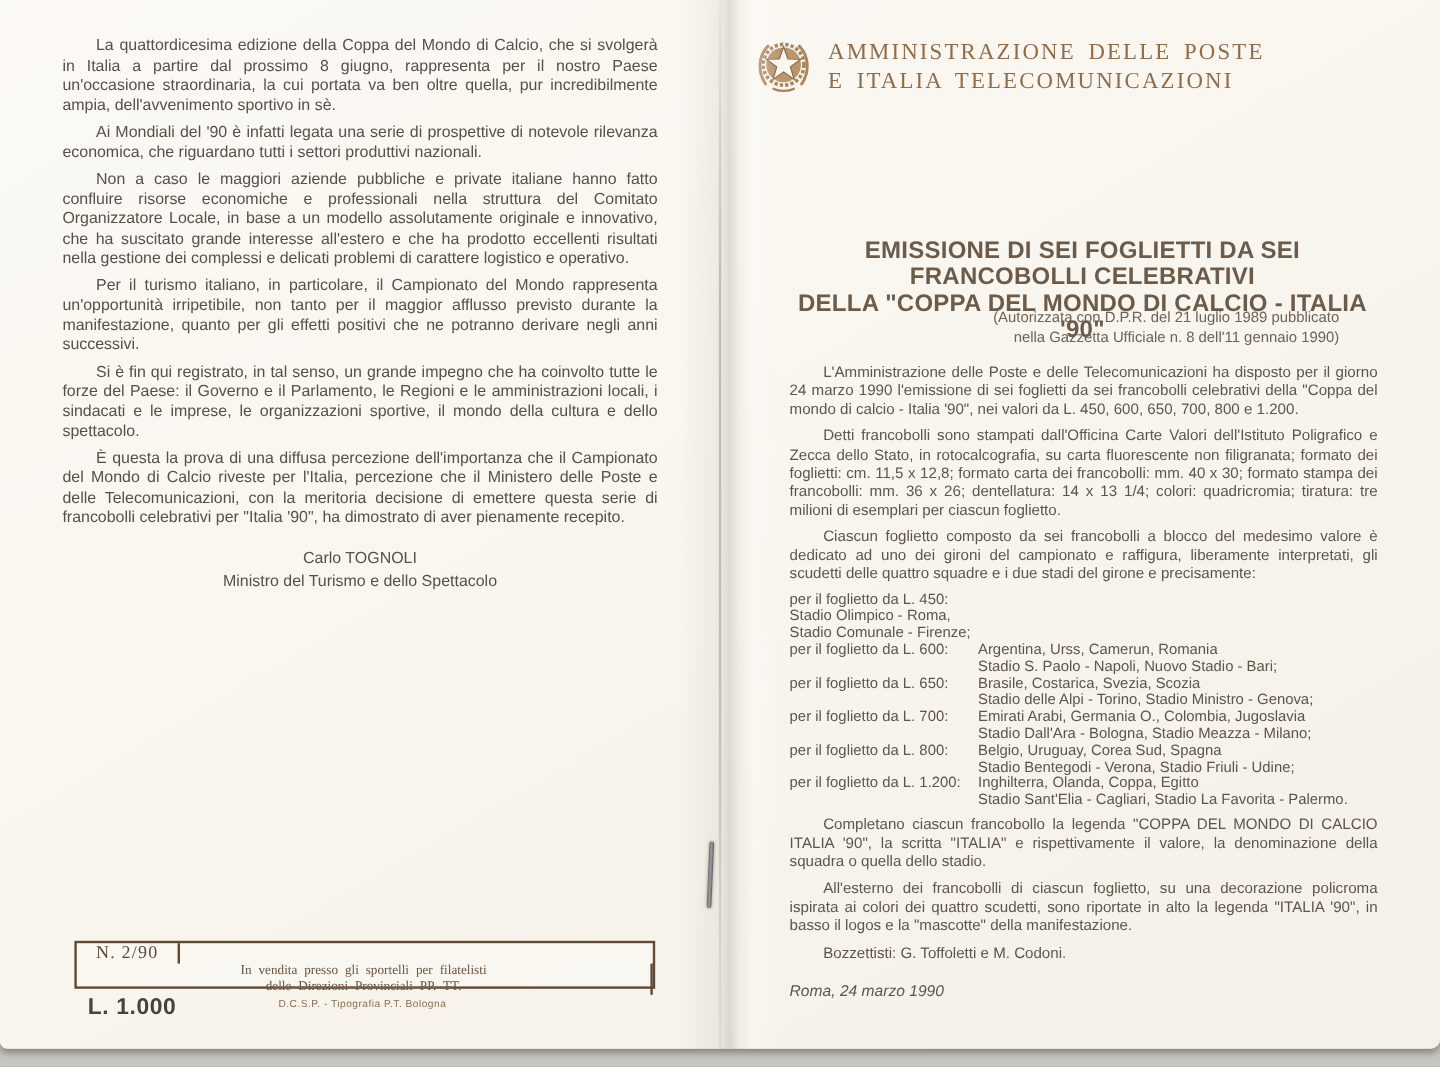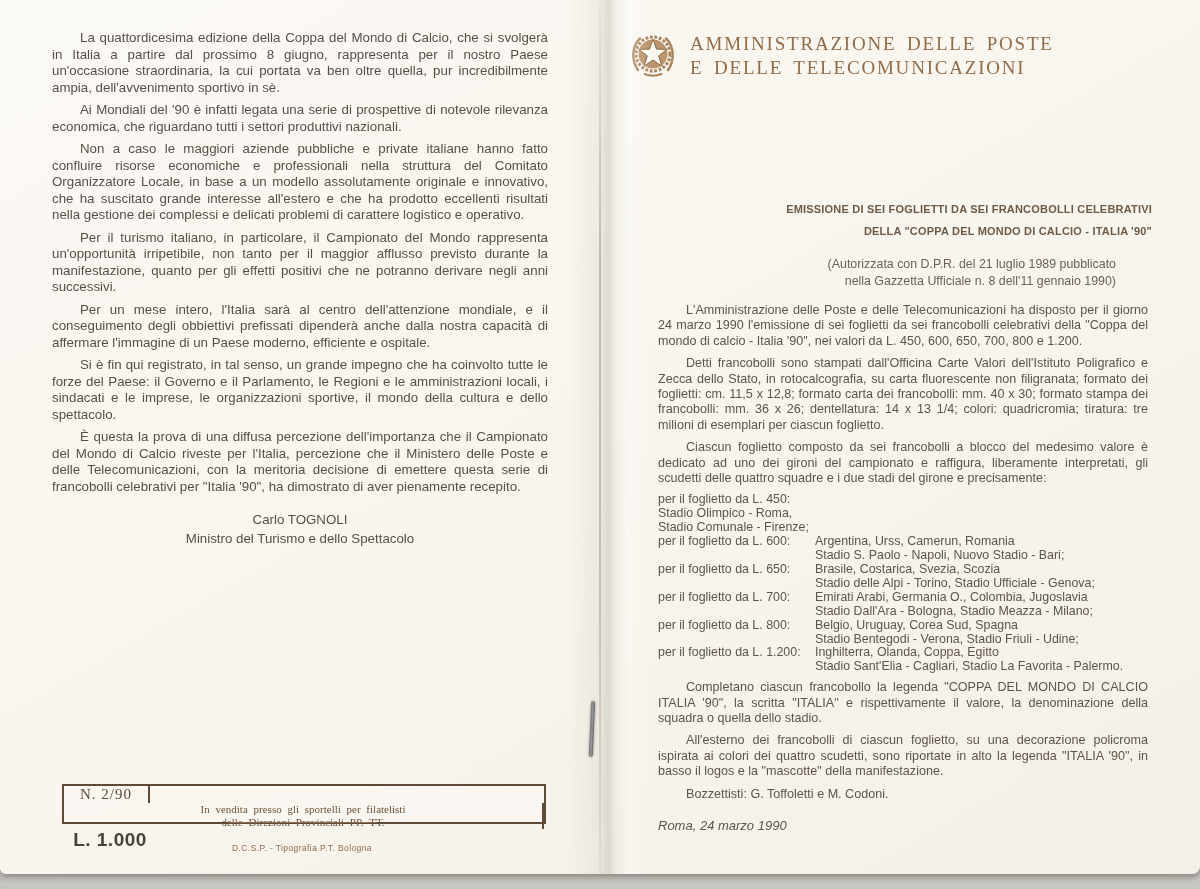--- a/index.html
+++ b/index.html
@@ -29,30 +29,30 @@
   .footer-box{position:absolute;left:62px;top:784px;width:480px;height:36px;
               display:flex;border:2px solid #5f4a35;color:#5a4a3a;background:rgba(255,255,255,.25);flex-direction:column;}
   .fb-cell{display:flex;align-items:center;justify-content:center;text-align:center;}
   .fb-num{width:84px;border-right:2px solid #5f4a35;
           font-family:"Liberation Serif",serif;font-size:15px;letter-spacing:1px;}
   .fb-sale{flex:1;border-right:2px solid #5f4a35;flex-direction:column;
            font-family:"Liberation Serif",serif;font-size:11px;line-height:13px;color:#6b543d;
            word-spacing:3px;}
   .fb-price{width:92px;font-weight:bold;font-size:19px;color:#4a4238;letter-spacing:.5px;}
   .printer{position:absolute;left:62px;top:822px;width:480px;text-align:center;}
-  .printer span{display:inline-block;border-top:1px solid #8a6a50;padding:20px 4px 0 4px;
+  .printer span{display:inline-block;border-top:1px solid #8a6a50;padding:8px 4px 0 4px;
                 font-size:8.5px;color:#8c6c52;letter-spacing:.4px;}
 
   
   .masthead{position:absolute;left:628px;top:30px;display:flex;align-items:center;}
   .emblem{width:50px;height:52px;margin-right:12px;flex:0 0 auto;}
   .mast-text{font-family:"Liberation Serif",serif;color:#916c49;font-size:19px;
              letter-spacing:1.8px;word-spacing:4px;line-height:24px;white-space:nowrap;}
-  .doc-title{position:absolute;left:652px;top:198px;width:500px;text-align:right;
-             font-weight:bold;font-size:11px;line-height:22px;color:#6d5b49;letter-spacing:.2px;}
+  .doc-title{position:absolute;left:652px;top:198px;width:500px;text-align:center;
+             font-weight:bold;font-size:20px;line-height:22px;color:#6d5b49;letter-spacing:.2px;}
   .auth{position:absolute;left:616px;top:256px;width:500px;text-align:right;
         font-size:12.4px;line-height:17px;color:#6e6156;}
   .page-right-body{position:absolute;left:658px;top:303px;width:490px;color:#5e554a;}
   .page-right-body p{margin:0 0 7px 0;font-size:12.6px;line-height:15.4px;
                      text-align:justify;text-indent:28px;}
   .sheet-list{margin:0 0 6px 0;}
   .sheet-item{display:grid;grid-template-columns:157px 1fr;
               font-size:12.4px;line-height:13.9px;}
   .dateline{margin-top:16px;font-size:13px;font-style:italic;color:#5e554a;}
 </style>
@@ -60,21 +60,20 @@
 <body>
 
 <div class="stage">
   <div class="paper">
 
     <div class="page-left">
       <p>La quattordicesima edizione della Coppa del Mondo di Calcio, che si svolgerà in Italia a partire dal prossimo 8 giugno, rappresenta per il nostro Paese un'occasione straordinaria, la cui portata va ben oltre quella, pur incredibilmente ampia, dell'avvenimento sportivo in sè.</p>
       <p>Ai Mondiali del '90 è infatti legata una serie di prospettive di notevole rilevanza economica, che riguardano tutti i settori produttivi nazionali.</p>
       <p>Non a caso le maggiori aziende pubbliche e private italiane hanno fatto confluire risorse economiche e professionali nella struttura del Comitato Organizzatore Locale, in base a un modello assolutamente originale e innovativo, che ha suscitato grande interesse all'estero e che ha prodotto eccellenti risultati nella gestione dei complessi e delicati problemi di carattere logistico e operativo.</p>
       <p>Per il turismo italiano, in particolare, il Campionato del Mondo rappresenta un'opportunità irripetibile, non tanto per il maggior afflusso previsto durante la manifestazione, quanto per gli effetti positivi che ne potranno derivare negli anni successivi.</p>
-      <p>Per un mese intero, l'Italia sarà al centro dell'attenzione mondiale, e il conseguimento degli obbiettivi prefissati dipenderà anche dalla nostra capacità di affermare l'immagine di un Paese moderno, efficiente e ospitale.</p>
       <p>Si è fin qui registrato, in tal senso, un grande impegno che ha coinvolto tutte le forze del Paese: il Governo e il Parlamento, le Regioni e le amministrazioni locali, i sindacati e le imprese, le organizzazioni sportive, il mondo della cultura e dello spettacolo.</p>
       <p>È questa la prova di una diffusa percezione dell'importanza che il Campionato del Mondo di Calcio riveste per l'Italia, percezione che il Ministero delle Poste e delle Telecomunicazioni, con la meritoria decisione di emettere questa serie di francobolli celebrativi per "Italia '90", ha dimostrato di aver pienamente recepito.</p>
       <div class="signature">
         <div class="sig-name">Carlo TOGNOLI</div>
         <div>Ministro del Turismo e dello Spettacolo</div>
       </div>
     </div>
 
     <div class="footer-box">
       <div class="fb-cell fb-num">N. 2/90</div>
@@ -92,21 +91,21 @@
       <svg class="emblem" viewBox="0 0 100 104">
         <path d="M20,80 C6,60 8,32 24,17" fill="none" stroke="#a9855e" stroke-width="5" stroke-dasharray="5 3" stroke-linecap="round"></path>
         <path d="M80,80 C94,60 92,32 76,17" fill="none" stroke="#a9855e" stroke-width="5" stroke-dasharray="5 3" stroke-linecap="round"></path>
         <circle cx="50" cy="48" r="34" fill="none" stroke="#a9855e" stroke-width="6" stroke-dasharray="5.5 3.5"></circle>
         <circle cx="50" cy="48" r="29" fill="#bb956e"></circle>
         <path d="M50,18 L57.1,38.3 L78.5,38.7 L61.4,51.7 L67.6,72.3 L50,60 L32.4,72.3 L38.6,51.7 L21.5,38.7 L42.9,38.3 Z" fill="#faf7f0" stroke="#8d6a45" stroke-width="2"></path>
         <path d="M33,88 Q50,95 67,88" fill="none" stroke="#a9855e" stroke-width="4" stroke-linecap="round"></path>
       </svg>
       <div class="mast-text">
         <div>AMMINISTRAZIONE DELLE POSTE</div>
-        <div>E DELLE TELECOMUNICAZIONI</div>
+        <div>E ITALIA TELECOMUNICAZIONI</div>
       </div>
     </div>
 
     <div class="doc-title">
       <div>EMISSIONE DI SEI FOGLIETTI DA SEI FRANCOBOLLI CELEBRATIVI</div>
       <div>DELLA "COPPA DEL MONDO DI CALCIO - ITALIA '90"</div>
     </div>
 
     <div class="auth">
       <div>(Autorizzata con D.P.R. del 21 luglio 1989 pubblicato</div>
@@ -127,21 +126,21 @@
         <div class="sheet-item">
           <span>per il foglietto da L. 600:</span>
           <span>Argentina, Urss, Camerun, Romania</span>
           <span></span>
           <span>Stadio S. Paolo - Napoli, Nuovo Stadio - Bari;</span>
         </div>
         <div class="sheet-item">
           <span>per il foglietto da L. 650:</span>
           <span>Brasile, Costarica, Svezia, Scozia</span>
           <span></span>
-          <span>Stadio delle Alpi - Torino, Stadio Ufficiale - Genova;</span>
+          <span>Stadio delle Alpi - Torino, Stadio Ministro - Genova;</span>
         </div>
         <div class="sheet-item">
           <span>per il foglietto da L. 700:</span>
           <span>Emirati Arabi, Germania O., Colombia, Jugoslavia</span>
           <span></span>
           <span>Stadio Dall'Ara - Bologna, Stadio Meazza - Milano;</span>
         </div>
         <div class="sheet-item">
           <span>per il foglietto da L. 800:</span>
           <span>Belgio, Uruguay, Corea Sud, Spagna</span>

